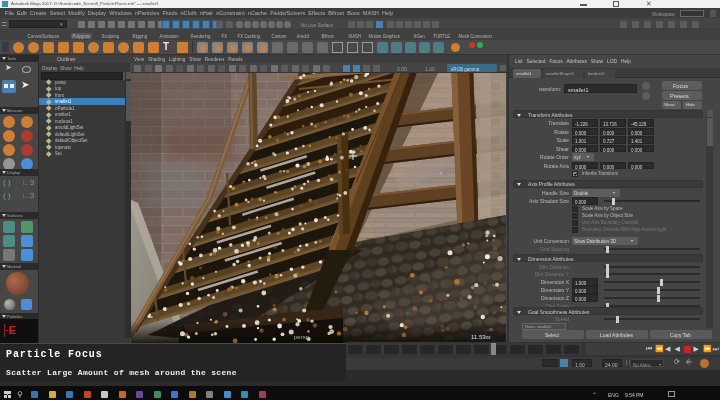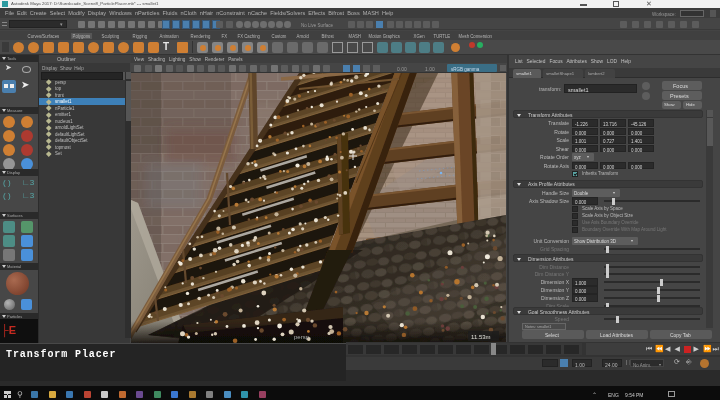--- a/index.html
+++ b/index.html
@@ -1077,21 +1077,22 @@
       <div class="abs txt" style="left:328px;top:1px;font-size:7px;color:#bbb">⟳</div>
       <div class="abs txt" style="left:340px;top:1px;font-size:7px;color:#bbb">⎆</div>
       <div class="abs" style="left:354px;top:1.5px;width:9px;height:9px;background:#b5742f;border-radius:50%"></div>
     </div>
     <div class="abs" style="left:0;top:28px;width:374px;height:14px;background:#2a2a2a;border-top:1px solid #1f1f1f">
       <div class="abs" style="left:354px;top:3px;width:8px;height:8px;background:#777"></div>
     </div>
   </div>
 <div class="abs" style="left:0;top:370px;width:720px;height:16px;background:#2a2a2a"></div>
 <div class="abs" style="left:0;top:343px;width:346px;height:38px;background:#242424;border-top:1px solid #484848">
-    <div class="abs" style="left:6px;top:5px;font-family:'Liberation Mono',monospace;font-size:10px;font-weight:bold;color:#fff;letter-spacing:0.9px;white-space:nowrap">Transform Placer</div>
+    <div class="abs" style="left:6px;top:5px;font-family:'Liberation Mono',monospace;font-size:10px;font-weight:bold;color:#fff;letter-spacing:0.9px;white-space:nowrap">Particle Focus</div>
+    <div class="abs" style="left:6px;top:24px;font-family:'Liberation Mono',monospace;font-size:8px;font-weight:bold;color:#eee;letter-spacing:0.33px;white-space:nowrap">Scatter Large Amount of mesh around the scene</div>
   </div>
 <div class="abs" style="left:0;top:386px;width:720px;height:14px;background:#0c0c0c">
     <div class="abs" style="left:4px;top:4.5px;width:7px;height:7px;background:conic-gradient(#ccc 0 25%,#0c0c0c 0 28%,#ccc 0 50%,#0c0c0c 0 53%,#ccc 0 75%,#0c0c0c 0 78%,#ccc 0)"></div>
     <div class="abs txt" style="left:17px;top:3.5px;font-size:8px;color:#bbb">⚲</div>
     <div class="abs" style="left:31px;top:4.5px;width:7px;height:7px;background:#3a76a8;border-radius:1px"></div>
     <div class="abs" style="left:48.5px;top:4.5px;width:7px;height:7px;background:#d8a93e;border-radius:1px"></div>
     <div class="abs" style="left:66.0px;top:4.5px;width:7px;height:7px;background:#3a77b0;border-radius:1px"></div>
     <div class="abs" style="left:83.5px;top:4.5px;width:7px;height:7px;background:#bb4433;border-radius:1px"></div>
     <div class="abs" style="left:101.0px;top:4.5px;width:7px;height:7px;background:#c8c8c8;border-radius:1px"></div>
     <div class="abs" style="left:118.5px;top:4.5px;width:7px;height:7px;background:#c06a30;border-radius:1px"></div>

